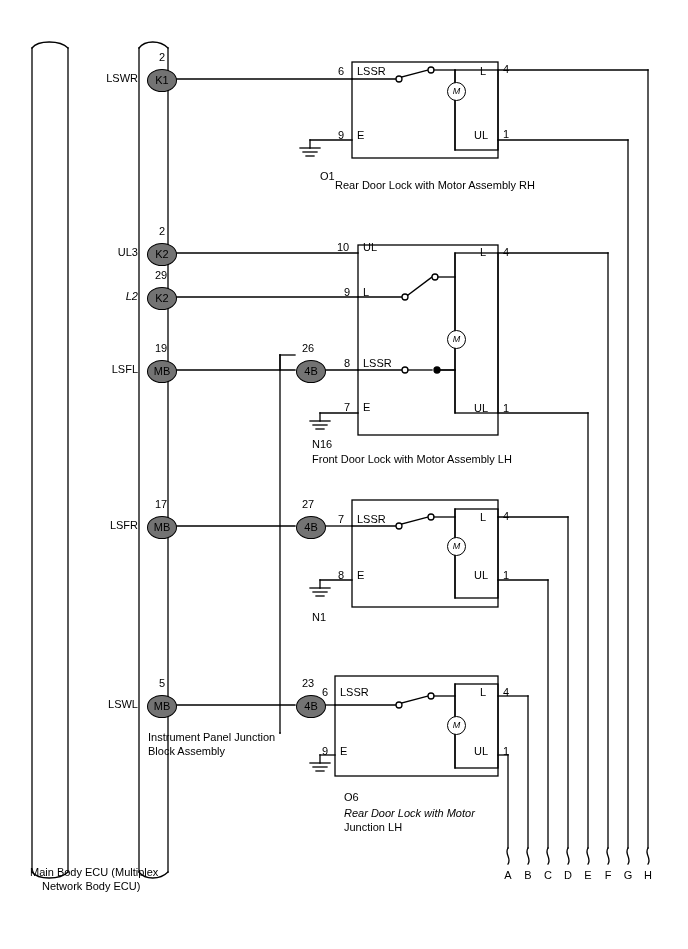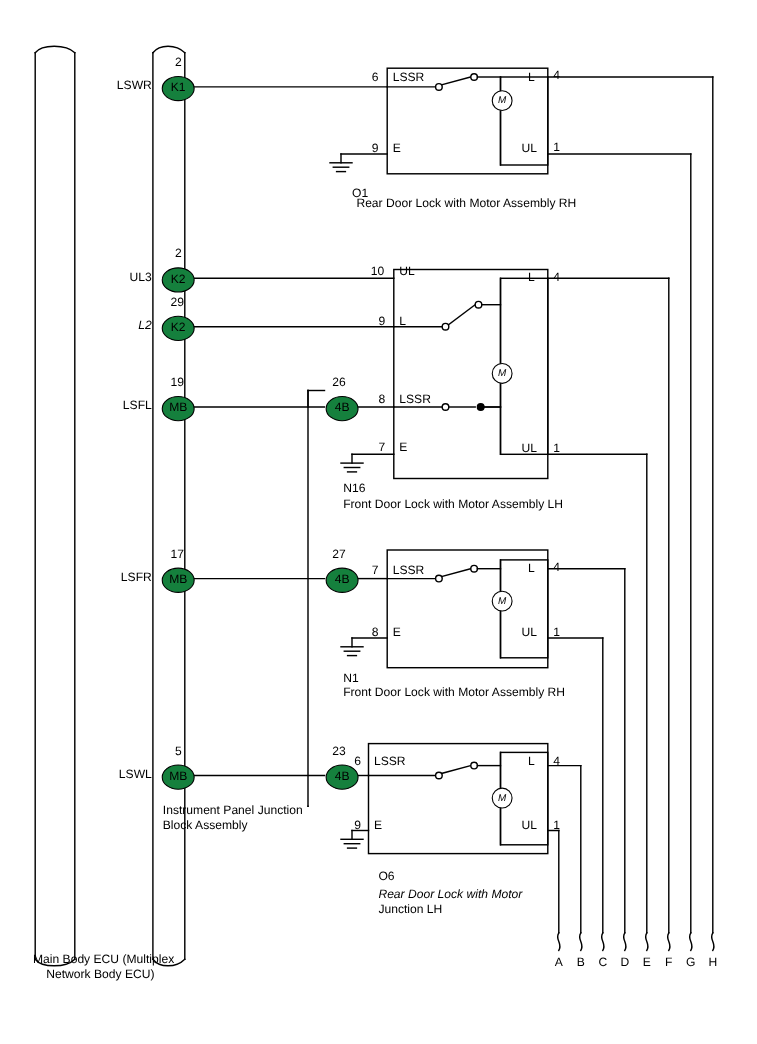--- a/index.html
+++ b/index.html
@@ -32,21 +32,21 @@
     color: #000;
   }
   .lbl.c { text-align: center; }
   .lbl.r { text-align: right; }
   .term {
     position: absolute;
     width: 28px;
     height: 21px;
     border: 1.3px solid #000;
     border-radius: 50%;
-    background: #15803d;
+    background: #737373;
     font-size: 11px;
     line-height: 20px;
     text-align: center;
   }
   .motor {
     position: absolute;
     width: 17px;
     height: 17px;
     border: 1.3px solid #000;
     border-radius: 50%;
@@ -242,21 +242,21 @@
   <div class="lbl" style="left:357px; top:65px;">LSSR</div>
   <div class="lbl" style="left:338px; top:65px;">6</div>
   <div class="lbl" style="left:357px; top:129px;">E</div>
   <div class="lbl" style="left:338px; top:129px;">9</div>
   <div class="lbl" style="left:480px; top:65px;">L</div>
   <div class="lbl" style="left:503px; top:63px;">4</div>
   <div class="lbl" style="left:474px; top:129px;">UL</div>
   <div class="lbl" style="left:503px; top:128px;">1</div>
   <div class="motor" style="left:447px; top:82px;">M</div>
   <div class="lbl" style="left:320px; top:162px;margin-top:8px;">O1</div>
-  <div class="lbl" style="left:304px; top:179px;padding-left:20px;">Rear Door Lock with Motor Assembly RH</div>
+  <div class="lbl" style="left:315px; top:179px;padding-left:20px;">Rear Door Lock with Motor Assembly RH</div>
 
   <div class="lbl" style="left:363px; top:241px;">UL</div>
   <div class="lbl" style="left:337px; top:241px;">10</div>
   <div class="lbl" style="left:363px; top:286px;">L</div>
   <div class="lbl" style="left:344px; top:286px;">9</div>
   <div class="lbl" style="left:363px; top:357px;">LSSR</div>
   <div class="lbl" style="left:344px; top:357px;">8</div>
   <div class="lbl" style="left:363px; top:401px;">E</div>
   <div class="lbl" style="left:344px; top:401px;">7</div>
   <div class="lbl" style="left:480px; top:246px;">L</div>
@@ -270,21 +270,20 @@
   <div class="lbl" style="left:357px; top:513px;">LSSR</div>
   <div class="lbl" style="left:338px; top:513px;">7</div>
   <div class="lbl" style="left:357px; top:569px;">E</div>
   <div class="lbl" style="left:338px; top:569px;">8</div>
   <div class="lbl" style="left:480px; top:511px;">L</div>
   <div class="lbl" style="left:503px; top:510px;">4</div>
   <div class="lbl" style="left:474px; top:569px;">UL</div>
   <div class="lbl" style="left:503px; top:569px;">1</div>
   <div class="motor" style="left:447px; top:537px;">M</div>
   <div class="lbl" style="left:312px; top:611px;">N1</div>
-  <div class="lbl" style="left:312px; top:624px;">Front Door Lock with Motor Assembly RH</div>
 
   <div class="lbl" style="left:340px; top:686px;">LSSR</div>
   <div class="lbl" style="left:322px; top:686px;">6</div>
   <div class="lbl" style="left:340px; top:745px;">E</div>
   <div class="lbl" style="left:322px; top:745px;">9</div>
   <div class="lbl" style="left:480px; top:686px;">L</div>
   <div class="lbl" style="left:503px; top:686px;">4</div>
   <div class="lbl" style="left:474px; top:745px;">UL</div>
   <div class="lbl" style="left:503px; top:745px;">1</div>
   <div class="motor" style="left:447px; top:716px;">M</div>

